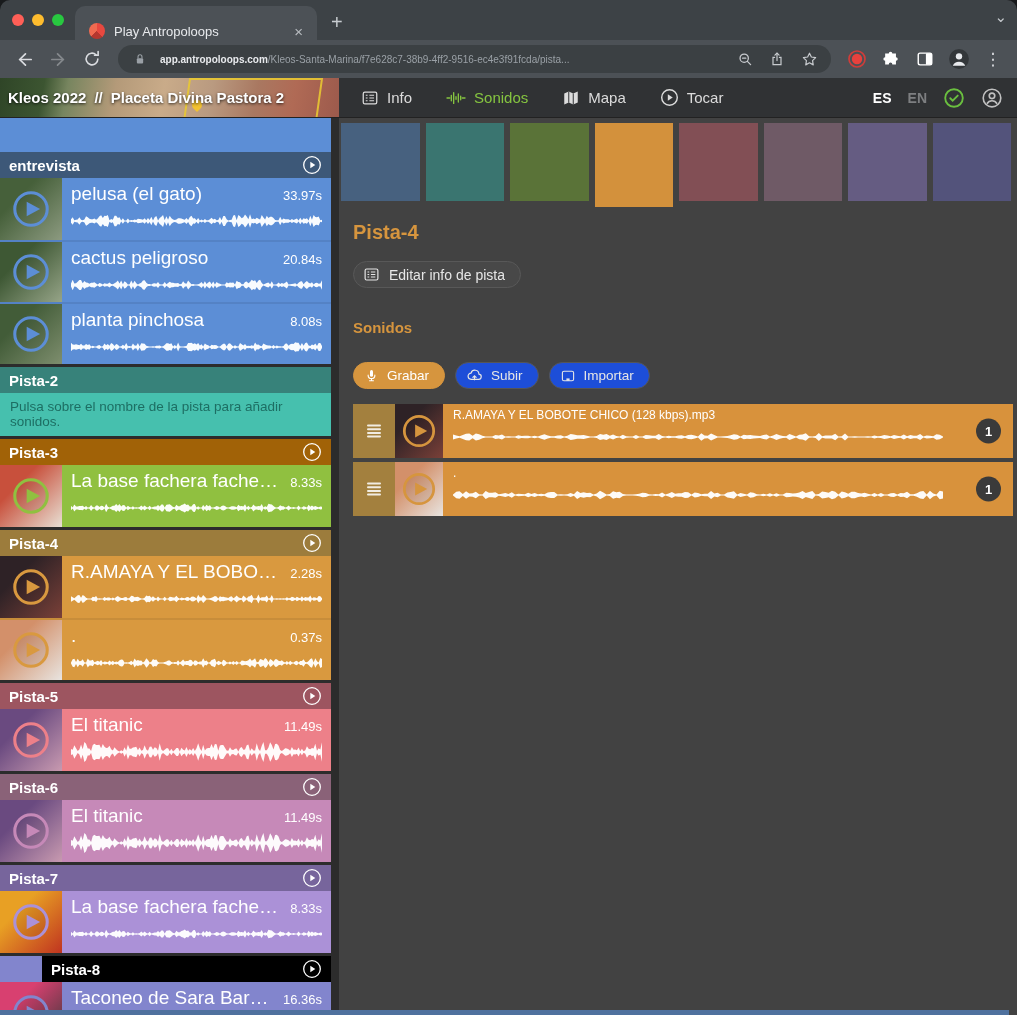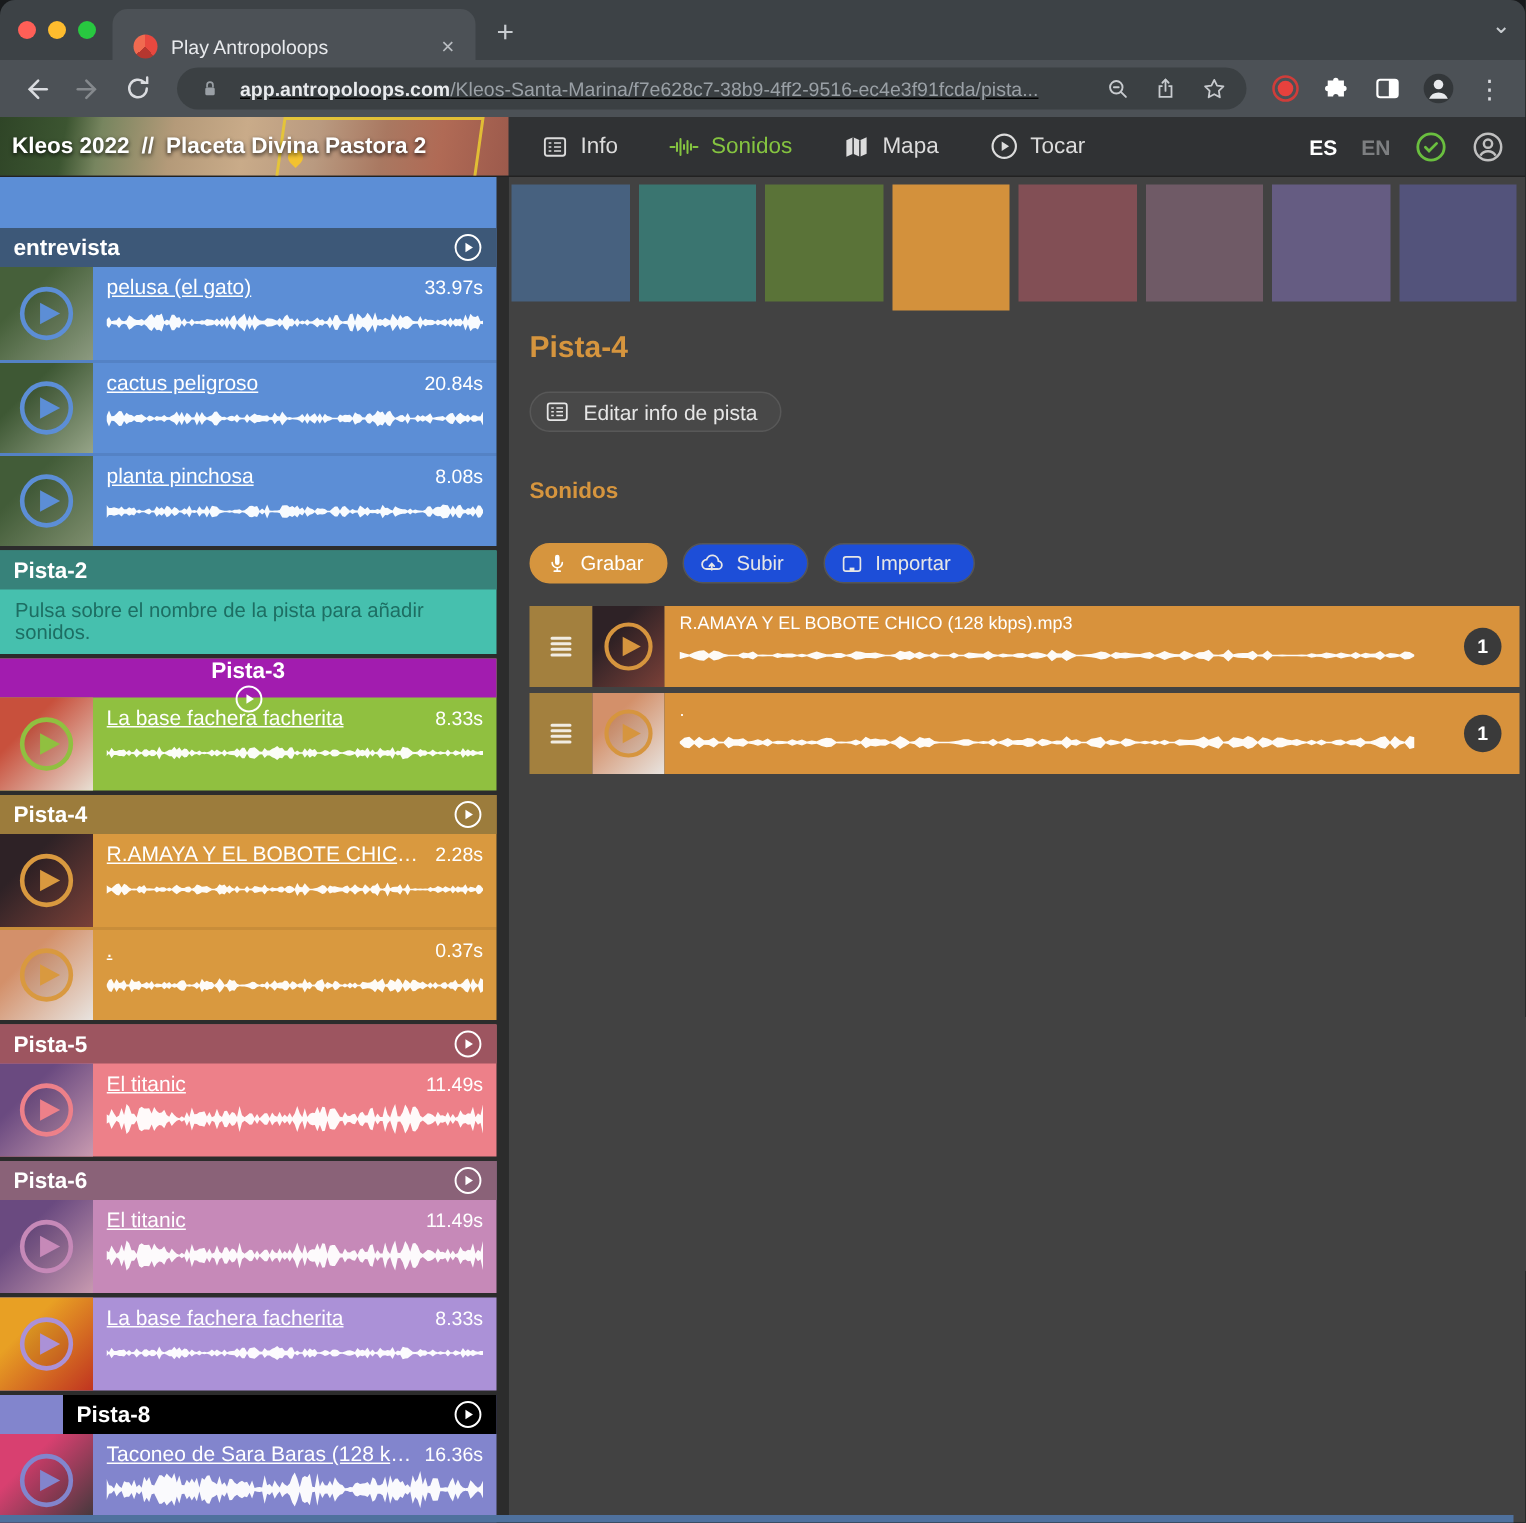--- a/index.html
+++ b/index.html
@@ -19,21 +19,21 @@
   .tab-title { color:#e8eaed; font-size:13px; flex:1; white-space:nowrap; overflow:hidden; }
   .tab-close { color:#b8bcc0; font-size:15px; line-height:1; padding:2px 4px; }
   .newtab { color:#c8ccd0; font-size:20px; padding:0 14px 6px 14px; }
   .strip-chevron { position:absolute; right:10px; top:8px; color:#c8ccd0; font-size:15px; }
 
   .toolbar { height:38px; background:#4c5156; display:flex; align-items:center; padding:0 10px; gap:6px; flex:none; }
   .tbicon { width:28px; height:28px; display:flex; align-items:center; justify-content:center; color:#dadce0; flex:none; }
   .tbicon.disabled { color:#85898d; }
   .omnibox { flex:1; height:28px; background:#3b4043; border-radius:14px; display:flex; align-items:center;
     padding:0 10px 0 10px; gap:8px; margin:0 6px; min-width:0; }
-  .url { font-size:13px; white-space:nowrap; overflow:hidden; flex:1; min-width:0;text-decoration:underline; }
+  .url { font-size:10px; white-space:nowrap; overflow:hidden; flex:1; min-width:0; }
   .url .domain { color:#e8eaed; font-weight:bold; }
   .url .path { color:#9aa0a6; }
   .boxicon { width:24px; height:24px; display:flex; align-items:center; justify-content:center; color:#c8cbcf; flex:none; }
 
   
   .appheader { height:40px; display:flex; flex:none; background:#303234; border-bottom:1px solid #222; }
   .crumb { width:339px; flex:none; position:relative; overflow:hidden;
     background:linear-gradient(100deg,#2f4527 0%,#3c5531 13%,#77855f 20%,#b49a79 34%,#c9ab89 48%,#b99a80 62%,#a97861 75%,#b06a55 86%,#9c5a4c 100%); }
   .crumb::before { content:""; position:absolute; left:186px; top:0; width:130px; height:40px;
     border:2px solid #e8c832; transform:skewX(-8deg); opacity:.9; }
@@ -56,21 +56,21 @@
   .shead { height:26px; display:flex; align-items:center; justify-content:space-between; padding:0 9px;
     color:#fff; font-size:15px; font-weight:600; }
   .shead .pcirc { color:#fff; display:flex; }
   .sound { height:62px; display:flex; }
   .sound + .sound { border-top:2px solid rgba(0,0,0,.08); }
   .thumb { width:62px; flex:none; position:relative; display:flex; align-items:center; justify-content:center;
     background:linear-gradient(135deg var(--noop,), var(--c1), var(--c2)); color:var(--ring); }
   .sound .thumb { background:linear-gradient(135deg, var(--c1) 30%, var(--c2) 100%); }
   .smeta { flex:1; min-width:0; padding:5px 9px 0 9px; display:flex; flex-direction:column; }
   .srow { display:flex; align-items:baseline; gap:8px; }
-  .sname { flex:1; color:#fff; font-size:14px; white-space:nowrap; overflow:hidden; text-overflow:ellipsis;text-decoration:underline; }
+  .sname { flex:1; color:#fff; font-size:19px; white-space:nowrap; overflow:hidden; text-overflow:ellipsis; }
   .sdur { color:#fff; font-size:13px; flex:none; }
   .swave { width:100%; height:28px; margin-top:2px; }
   .note { padding:6px 10px 7px 10px; font-size:13.5px; }
   .peek { position:absolute; bottom:0; left:0; right:8px; height:5px; background:#4f719e; }
 
   
   .main { flex:1; background:#424242; display:flex; flex-direction:column; min-width:0; }
   .swatches { display:flex; gap:6px; padding:5px 6px 0 2px; flex:none; }
   .swatch { flex:1; height:78px; }
   .swatch.selected { height:84px; }
@@ -329,21 +329,21 @@
         </div>
         <div class="section" style="--ring: #46c0ae; background: rgb(70, 192, 174);">
           <div class="shead" style="background: rgb(55, 130, 122);">
             <span>Pista-2</span>
 
           </div>
           <div class="note" style="color: rgb(29, 110, 99);">Pulsa sobre el nombre de la pista para añadir sonidos.</div>
 
         </div>
         <div class="section" style="--ring: #90c040; background: rgb(144, 192, 64);">
-          <div class="shead" style="background: #a21caf; flex-direction: column;">
+          <div class="shead" style="background: #a16207;">
             <span>Pista-3</span>
             <span class="pcirc">
               <svg width="20" height="20" viewBox="0 0 20 20">
                 <circle cx="10" cy="10" r="8.3" fill="none" stroke="currentColor" stroke-width="1.3"></circle>
                 <path d="M8.3 6.8l5 3.2-5 3.2z" fill="currentColor"></path>
               </svg>
             </span>
           </div>
 
           <div>
@@ -474,20 +474,29 @@
                     <span class="sdur">11.49s</span>
                   </div>
                   <svg class="swave" preserveAspectRatio="none" viewBox="0 0 300 36">
                   <polygon points="0.0,14.0 2.0,15.2 4.0,9.4 6.0,13.2 8.0,16.6 10.0,14.9 12.0,8.5 14.0,14.6 16.0,5.1 18.0,7.5 20.0,13.6 22.0,13.5 24.0,16.7 26.0,9.1 28.0,7.5 30.0,9.1 32.0,8.9 34.0,8.7 36.0,13.2 38.0,7.7 40.0,11.1 42.0,12.9 44.0,12.5 46.0,10.0 48.0,14.6 50.0,16.1 52.0,12.0 54.0,14.6 56.0,16.4 58.0,17.3 60.0,15.6 62.0,17.1 64.0,12.0 66.0,16.4 68.0,8.2 70.0,13.9 72.0,13.7 74.0,12.2 76.0,12.0 78.0,11.3 80.0,15.9 82.0,12.1 84.0,16.4 86.0,15.5 88.0,9.2 90.0,14.7 92.0,16.3 94.0,11.1 96.0,11.0 98.0,15.0 100.0,12.0 102.0,12.8 104.0,16.3 106.0,6.9 108.0,14.7 110.0,16.6 112.0,15.0 114.0,13.1 116.0,13.2 118.0,17.1 120.0,13.7 122.0,17.3 124.0,15.3 126.0,13.0 128.0,13.0 130.0,17.2 132.0,12.5 134.0,15.2 136.0,16.0 138.0,11.7 140.0,16.4 142.0,14.1 144.0,16.3 146.0,12.7 148.0,16.8 150.0,13.3 152.0,6.8 154.0,13.1 156.0,16.6 158.0,8.7 160.0,16.2 162.0,13.6 164.0,12.7 166.0,12.8 168.0,7.6 170.0,13.1 172.0,7.6 174.0,7.9 176.0,16.4 178.0,9.6 180.0,9.0 182.0,9.1 184.0,12.4 186.0,16.0 188.0,16.4 190.0,11.9 192.0,15.2 194.0,15.4 196.0,13.9 198.0,13.4 200.0,17.3 202.0,12.9 204.0,11.7 206.0,15.0 208.0,14.7 210.0,9.3 212.0,8.4 214.0,16.8 216.0,13.2 218.0,16.2 220.0,16.2 222.0,6.9 224.0,14.2 226.0,16.7 228.0,9.9 230.0,5.2 232.0,15.7 234.0,15.9 236.0,12.2 238.0,5.5 240.0,9.0 242.0,14.8 244.0,7.7 246.0,7.3 248.0,9.8 250.0,15.3 252.0,16.8 254.0,15.0 256.0,13.1 258.0,13.4 260.0,14.6 262.0,16.5 264.0,11.7 266.0,15.0 268.0,14.8 270.0,15.8 272.0,12.1 274.0,16.9 276.0,13.8 278.0,17.0 280.0,15.9 282.0,10.5 284.0,13.9 286.0,14.5 288.0,13.0 290.0,13.6 292.0,7.4 294.0,16.4 296.0,13.1 298.0,14.8 300.0,5.5 300.0,30.5 298.0,21.2 296.0,22.9 294.0,19.6 292.0,28.6 290.0,22.4 288.0,23.0 286.0,21.5 284.0,22.1 282.0,25.5 280.0,20.1 278.0,19.0 276.0,22.2 274.0,19.1 272.0,23.9 270.0,20.2 268.0,21.2 266.0,21.0 264.0,24.3 262.0,19.5 260.0,21.4 258.0,22.6 256.0,22.9 254.0,21.0 252.0,19.2 250.0,20.7 248.0,26.2 246.0,28.7 244.0,28.3 242.0,21.2 240.0,27.0 238.0,30.5 236.0,23.8 234.0,20.1 232.0,20.3 230.0,30.8 228.0,26.1 226.0,19.3 224.0,21.8 222.0,29.1 220.0,19.8 218.0,19.8 216.0,22.8 214.0,19.2 212.0,27.6 210.0,26.7 208.0,21.3 206.0,21.0 204.0,24.3 202.0,23.1 200.0,18.7 198.0,22.6 196.0,22.1 194.0,20.6 192.0,20.8 190.0,24.1 188.0,19.6 186.0,20.0 184.0,23.6 182.0,26.9 180.0,27.0 178.0,26.4 176.0,19.6 174.0,28.1 172.0,28.4 170.0,22.9 168.0,28.4 166.0,23.2 164.0,23.3 162.0,22.4 160.0,19.8 158.0,27.3 156.0,19.4 154.0,22.9 152.0,29.2 150.0,22.7 148.0,19.2 146.0,23.3 144.0,19.7 142.0,21.9 140.0,19.6 138.0,24.3 136.0,20.0 134.0,20.8 132.0,23.5 130.0,18.8 128.0,23.0 126.0,23.0 124.0,20.7 122.0,18.7 120.0,22.3 118.0,18.9 116.0,22.8 114.0,22.9 112.0,21.0 110.0,19.4 108.0,21.3 106.0,29.1 104.0,19.7 102.0,23.2 100.0,24.0 98.0,21.0 96.0,25.0 94.0,24.9 92.0,19.7 90.0,21.3 88.0,26.8 86.0,20.5 84.0,19.6 82.0,23.9 80.0,20.1 78.0,24.7 76.0,24.0 74.0,23.8 72.0,22.3 70.0,22.1 68.0,27.8 66.0,19.6 64.0,24.0 62.0,18.9 60.0,20.4 58.0,18.7 56.0,19.6 54.0,21.4 52.0,24.0 50.0,19.9 48.0,21.4 46.0,26.0 44.0,23.5 42.0,23.1 40.0,24.9 38.0,28.3 36.0,22.8 34.0,27.3 32.0,27.1 30.0,26.9 28.0,28.5 26.0,26.9 24.0,19.3 22.0,22.5 20.0,22.4 18.0,28.5 16.0,30.9 14.0,21.4 12.0,27.5 10.0,21.1 8.0,19.4 6.0,22.8 4.0,26.6 2.0,20.8 0.0,22.0" fill="rgba(255,255,255,0.96)"></polygon>
                 </svg>
                 </div>
               </div>
           </div>
         </div>
         <div class="section" style="--ring: #ab91d7; background: rgb(171, 145, 215);">
+          <div class="shead" style="background: rgb(119, 101, 156);">
+            <span>Pista-7</span>
+            <span class="pcirc">
+              <svg width="20" height="20" viewBox="0 0 20 20">
+                <circle cx="10" cy="10" r="8.3" fill="none" stroke="currentColor" stroke-width="1.3"></circle>
+                <path d="M8.3 6.8l5 3.2-5 3.2z" fill="currentColor"></path>
+              </svg>
+            </span>
+          </div>
 
           <div>
 
           <div class="sound">
                 <div class="thumb" style="--c1: #e8a024; --c2: #c03420;">
                   <svg width="42" height="42" viewBox="0 0 44 44">
                   <circle cx="22" cy="22" r="17" fill="rgba(0,0,0,0.06)" stroke="currentColor" stroke-width="3.2"></circle>
                   <path d="M17.5 14.5l14 7.5-14 7.5z" fill="currentColor"></path>
                 </svg>
                 </div>

